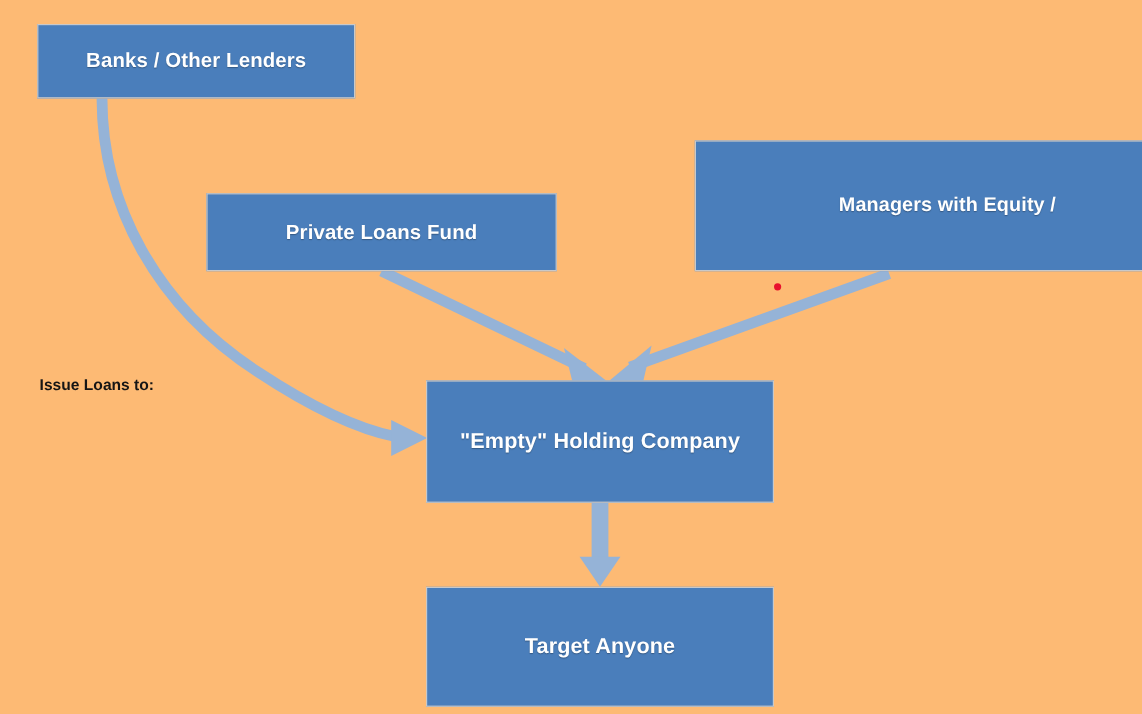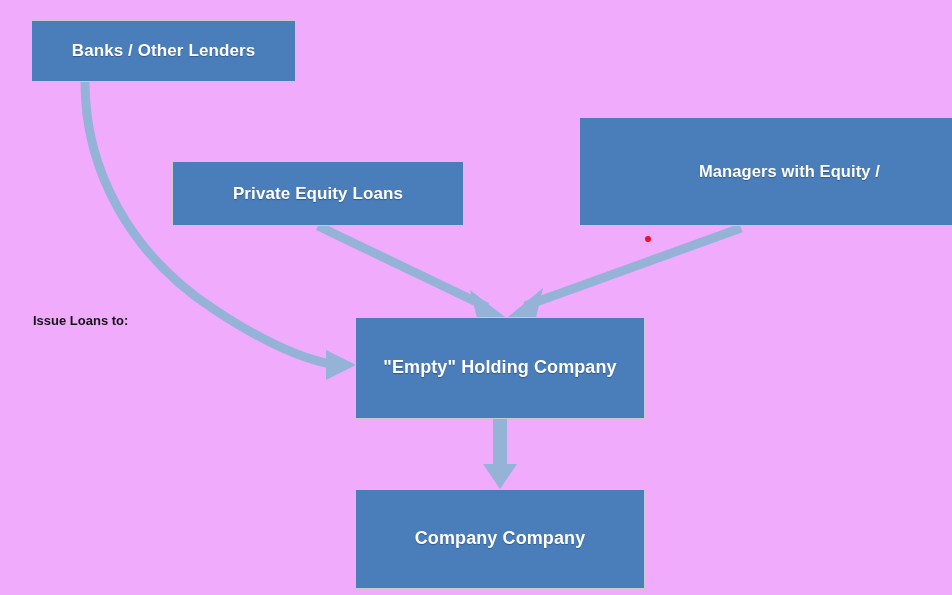--- a/index.html
+++ b/index.html
@@ -4,21 +4,21 @@
 <style>
   html, body {
     margin: 0;
     padding: 0;
     background: #ffffff;
   }
   #canvas {
     position: relative;
     width: 952px;
     height: 595px;
-    background: #f0abfc;
+    background: #fdba74;
     overflow: hidden;
     font-family: "Liberation Sans", sans-serif;
   }
   .node {
     position: absolute;
     box-sizing: border-box;
     background: #4A7EBB;
     border: 1px solid #c9c9c9;
     display: flex;
     align-items: center;
@@ -98,34 +98,34 @@
       <rect x="493" y="419" width="14" height="47" fill="#95B3D7"></rect>
       <polygon points="483,464 517,464 500,489" fill="#95B3D7"></polygon>
     </g>
   </svg>
 
   <div class="node" id="node-banks">
     <span>Banks / Other Lenders</span>
   </div>
 
   <div class="node" id="node-pe-fund">
-    <span>Private Equity Loans</span>
+    <span>Private Loans Fund</span>
   </div>
 
   <div class="node" id="node-managers">
     <div>
       <span>Managers with Equity /</span>
     </div>
   </div>
 
   <div class="node" id="node-holdco">
     <span>"Empty" Holding Company</span>
   </div>
 
   <div class="node" id="node-target">
-    <span>Company Company</span>
+    <span>Target Anyone</span>
   </div>
 
   <div class="caption" id="caption-issue-loans">Issue Loans to:</div>
 
   <div class="dot-marker" id="red-dot"></div>
 
 </div>
 
 </body></html>

